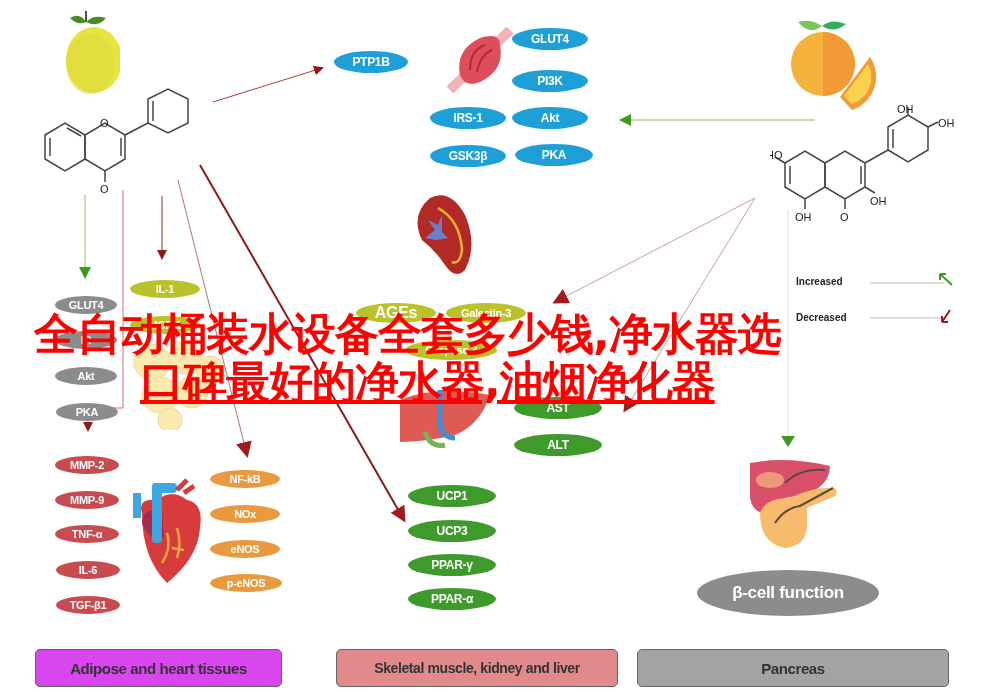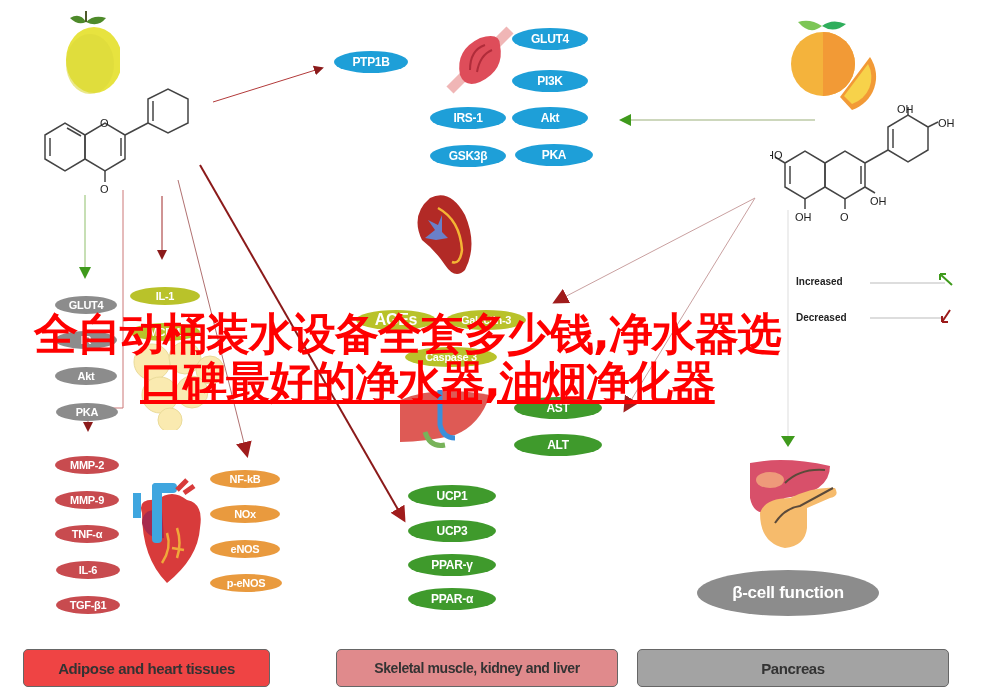--- a/index.html
+++ b/index.html
@@ -4,21 +4,21 @@
 <style>
   html,body{margin:0;padding:0;background:#fff;}
   body{width:999px;height:692px;position:relative;overflow:hidden;font-family:"DejaVu Sans",sans-serif;}
   #stage{position:absolute;left:0;top:0;width:999px;height:692px;}
   .pill{position:absolute;display:flex;align-items:center;justify-content:center;border-radius:50%;color:#fff;font-weight:bold;font-family:"Liberation Sans",sans-serif;letter-spacing:-0.3px;}
   .blue{background:#1e9fd8;}
   .gray{background:#8c8c8c;}
   .red{background:#c84b4f;}
   .orange{background:#e99a3e;}
   .green{background:#3f9a2c;}
-  .olive{background:#b9c22a;margin-top:7px;}
+  .olive{background:#b9c22a;}
   .legend-box{position:absolute;top:649px;height:36px;border:1px solid #666;border-radius:5px;display:flex;align-items:center;justify-content:center;font-family:"Liberation Sans",sans-serif;font-weight:bold;font-size:15px;color:#333;letter-spacing:-0.4px;}
   .overlay{position:absolute;left:0;top:272px;width:999px;text-align:center;color:#ff0000;font-family:"DejaVu Sans",sans-serif;font-weight:bold;font-size:44px;line-height:48px;letter-spacing:-1px;pointer-events:none;}
   .overlay div{white-space:nowrap;}
   .mol-label{font-family:"Liberation Sans",sans-serif;font-size:11px;fill:#222;}
   .small-label{position:absolute;font-family:"Liberation Sans",sans-serif;font-size:10px;font-weight:bold;color:#222;}
 </style>
 </head>
 <body>
 
 <div id="stage">
@@ -203,21 +203,21 @@
 
   <svg width="100" height="100" style="position:absolute;left:745px;top:458px;">
     <path d="M5,5 Q40,-2 85,8 Q85,35 40,40 L20,55 Q8,55 5,40 z" fill="#d8506a"></path>
     <ellipse cx="25" cy="22" rx="14" ry="8" fill="#ee9a7a"></ellipse>
     <path d="M15,55 Q15,85 40,90 Q60,88 62,70 L62,50 L85,40 Q95,38 90,30 Q70,28 45,40 Q20,40 15,55z" fill="#f6bb6c"></path>
     <path d="M30,65 Q40,50 55,48 L88,30" stroke="#5b4a3a" stroke-width="2" fill="none"></path>
     <path d="M40,25 Q55,10 80,12" stroke="#5b4a3a" stroke-width="2" fill="none"></path>
   </svg>
   <div class="pill gray" style="left:697px;top:570px;width:182px;height:46px;font-size:17px;">β-cell function</div>
 
-  <div class="legend-box" style="left:23px;width:245px;background:#ef4444;">Adipose and heart tissues</div>
+  <div class="legend-box" style="left:35px;width:245px;background:#d946ef;">Adipose and heart tissues</div>
   <div class="legend-box" style="left:336px;width:280px;background:#e08a8c;font-size:14px;">Skeletal muscle, kidney and liver</div>
   <div class="legend-box" style="left:637px;width:310px;background:#a3a3a3;">Pancreas</div>
 
   <div class="overlay">
     <div style="text-align:left;padding-left:34px;margin-top:38px;">全自动桶装水设备全套多少钱,净水器选</div>
     <div style="text-align:left;padding-left:140px;text-decoration:underline;">口碑最好的净水器,油烟净化器</div>
   </div>
 
 </div>
 

